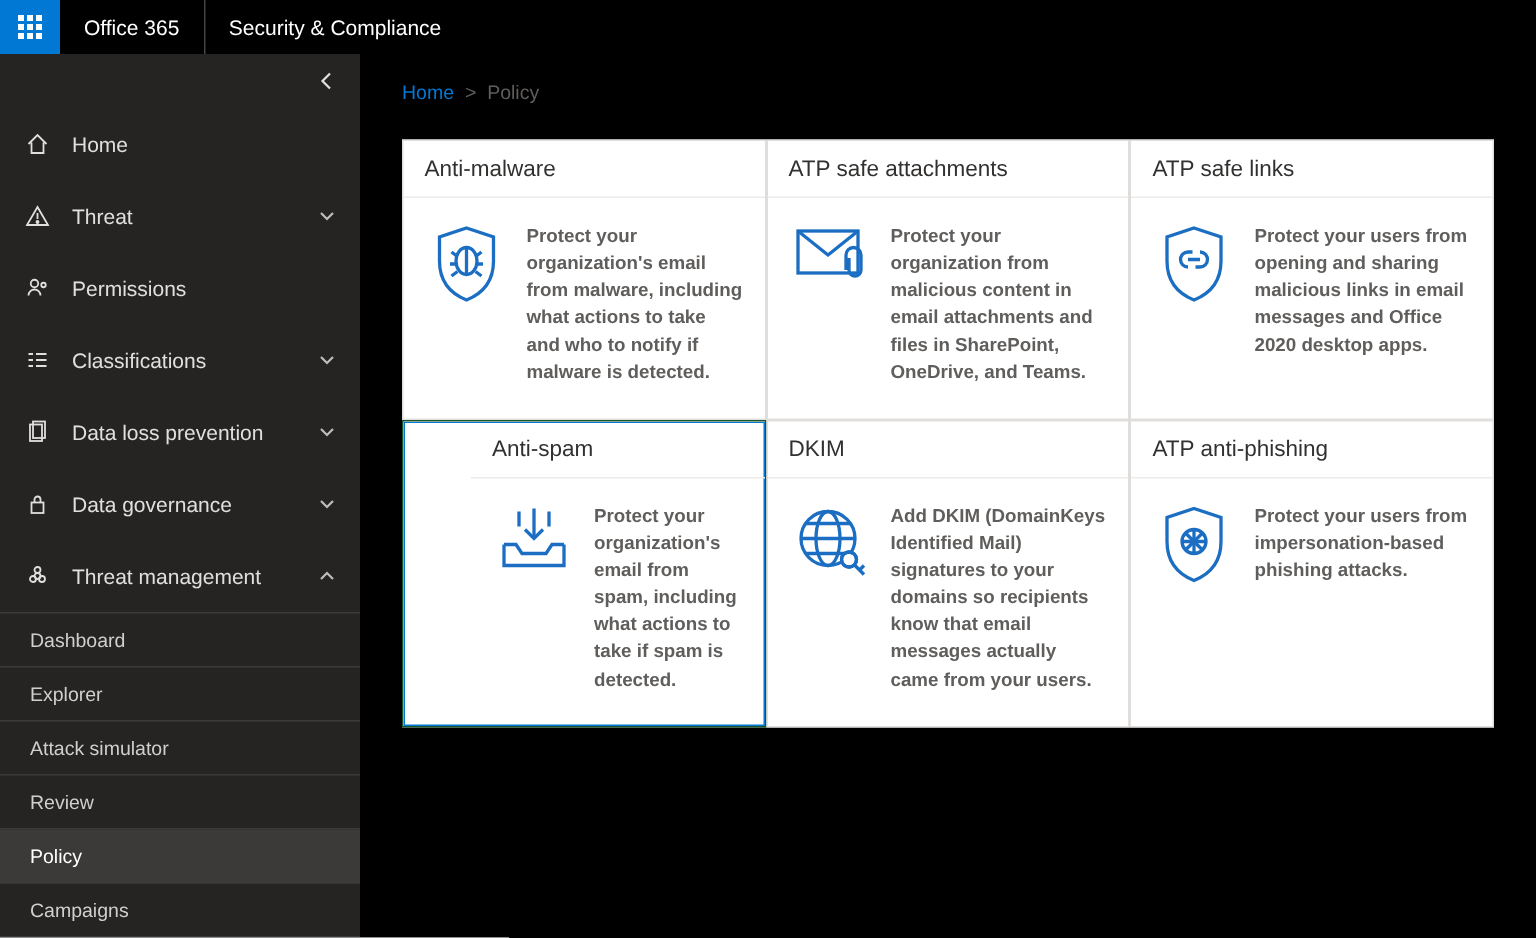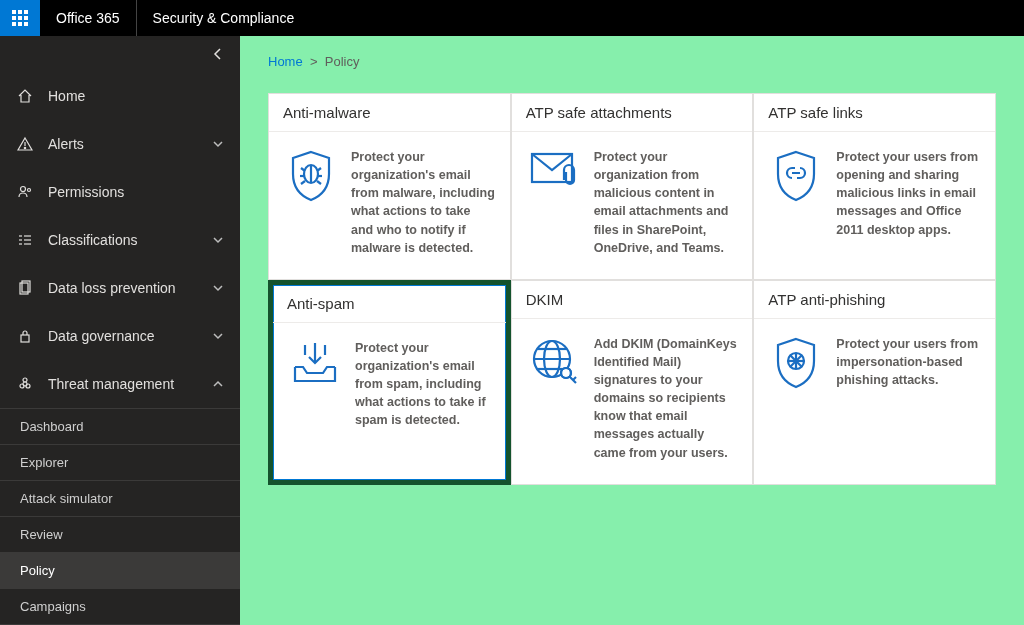--- a/index.html
+++ b/index.html
@@ -12,26 +12,26 @@
   .shell { display:flex; height: calc(625px - 36px); }
   .sidebar { width: 240px; background: #252423; color:#e1dfdd; position:relative; font-size:14px; overflow:hidden;}
   .collapse { position:absolute; top:12px; right:16px; color:#e1dfdd; }
   .nav-item { display:flex; align-items:center; height:48px; padding:0 16px; gap:14px; cursor:pointer;}
   .nav-item .chev { margin-left:auto; color:#bdbdbd; }
   .nav-icon { width:18px; display:flex; justify-content:center; }
   .sub-items { border-top:1px solid #3b3a39; }
   .sub-item { height:36px; display:flex; align-items:center; padding-left:20px; font-size:13px; color:#cfcfcf; border-bottom:1px solid #3b3a39; cursor:pointer;}
   .sub-item.first { border-top:none; }
   .sub-item.selected { background:#3b3a39; color:#fff; }
-  .main { flex:1; background:#86efac; padding:18px 28px; overflow:auto; }
+  .main { flex:1; background:#000000; padding:18px 28px; overflow:auto; }
   .breadcrumb { font-size:13px; color:#605e5c; margin-bottom:24px; }
   .breadcrumb a { color:#0078d4; text-decoration:none; }
   .cards { display:grid; grid-template-columns: repeat(3, 1fr); gap:0; }
   .card { background:#fff; border:1px solid #e1dfdd; }
-  .card.selected { border:5px solid #14532d; box-shadow:0 0 0 1px #0078d4 inset; }
+  .card.selected { border:1px solid #14532d; box-shadow:0 0 0 1px #0078d4 inset;padding-left:45px; }
   .card-head { padding:10px 14px; border-bottom:1px solid #edebe9; font-size:15px; color:#323130;}
   .card-body { display:flex; gap:12px; padding:16px 14px 22px 14px;font-weight:bold; }
   .card-icon { width:56px; min-width:56px; height:56px; display:flex; align-items:flex-start; justify-content:center; color:#1b6ec2; }
   .card-desc { font-size:12.5px; color:#605e5c; line-height:1.45; }
   svg { display:block; }
 </style>
 </head>
 <body>
 
 <div class="topbar">
@@ -71,21 +71,21 @@
     </div>
 
     <div class="nav-item">
       <span class="nav-icon">
         <svg width="16" height="16" viewBox="0 0 16 16" fill="none" stroke="#e1dfdd" stroke-width="1.2">
             <path d="M8 2 L15 14 H1 Z"></path>
             <line x1="8" y1="6" x2="8" y2="10"></line>
             <circle cx="8" cy="12" r="0.7" fill="#e1dfdd"></circle>
           </svg>
       </span>
-      <span>Alerts</span>
+      <span>Threat</span>
       <span class="chev">
           <svg width="12" height="12" viewBox="0 0 12 12">
             <path d="M2 4 L6 8 L10 4" stroke="#bdbdbd" stroke-width="1.5" fill="none"></path>
           </svg>
         </span>
     </div>
 
     <div class="nav-item">
       <span class="nav-icon">
         <svg width="16" height="16" viewBox="0 0 16 16" fill="none" stroke="#e1dfdd" stroke-width="1.2">
@@ -230,21 +230,21 @@
 
       <div class="card">
         <div class="card-head">ATP safe links</div>
         <div class="card-body">
           <div class="card-icon">
             <svg width="48" height="56" viewBox="0 0 48 56" fill="none" stroke="#1b6ec2" stroke-width="2.2">
               <path d="M24 4 L42 10 V26 C42 40 34 48 24 52 C14 48 6 40 6 26 V10 Z"></path>
               <path d="M20 30 a5 5 0 0 1 0-10 h3 M28 20 a5 5 0 0 1 0 10 h-3 M20 25 h8"></path>
             </svg>
           </div>
-          <div class="card-desc">Protect your users from opening and sharing malicious links in email messages and Office 2011 desktop apps.</div>
+          <div class="card-desc">Protect your users from opening and sharing malicious links in email messages and Office 2020 desktop apps.</div>
         </div>
       </div>
 
       <div class="card selected">
         <div class="card-head">Anti-spam</div>
         <div class="card-body">
           <div class="card-icon">
             <svg width="52" height="48" viewBox="0 0 52 48" fill="none" stroke="#1b6ec2" stroke-width="2.2">
               <path d="M6 28 V42 H46 V28"></path>
               <path d="M6 28 L14 28 L18 34 H34 L38 28 H46"></path>

